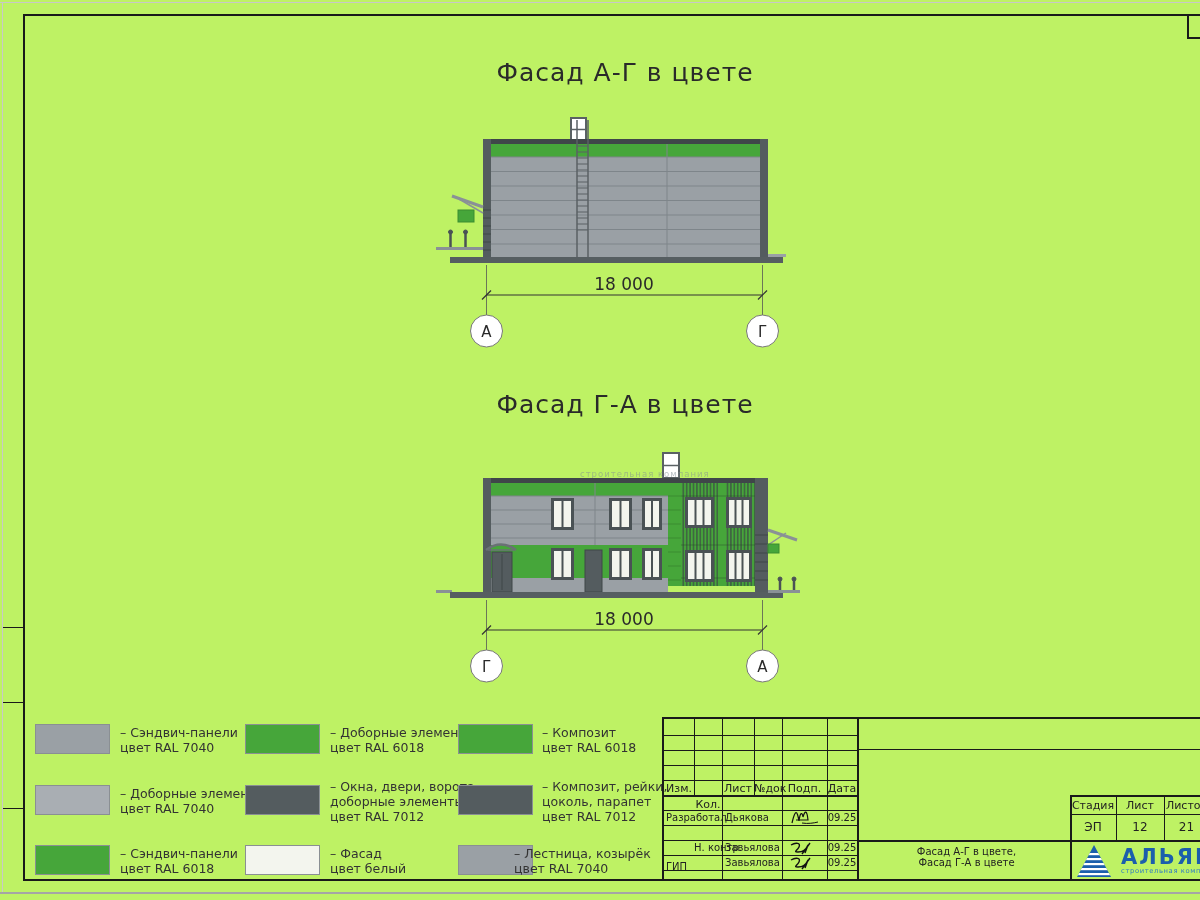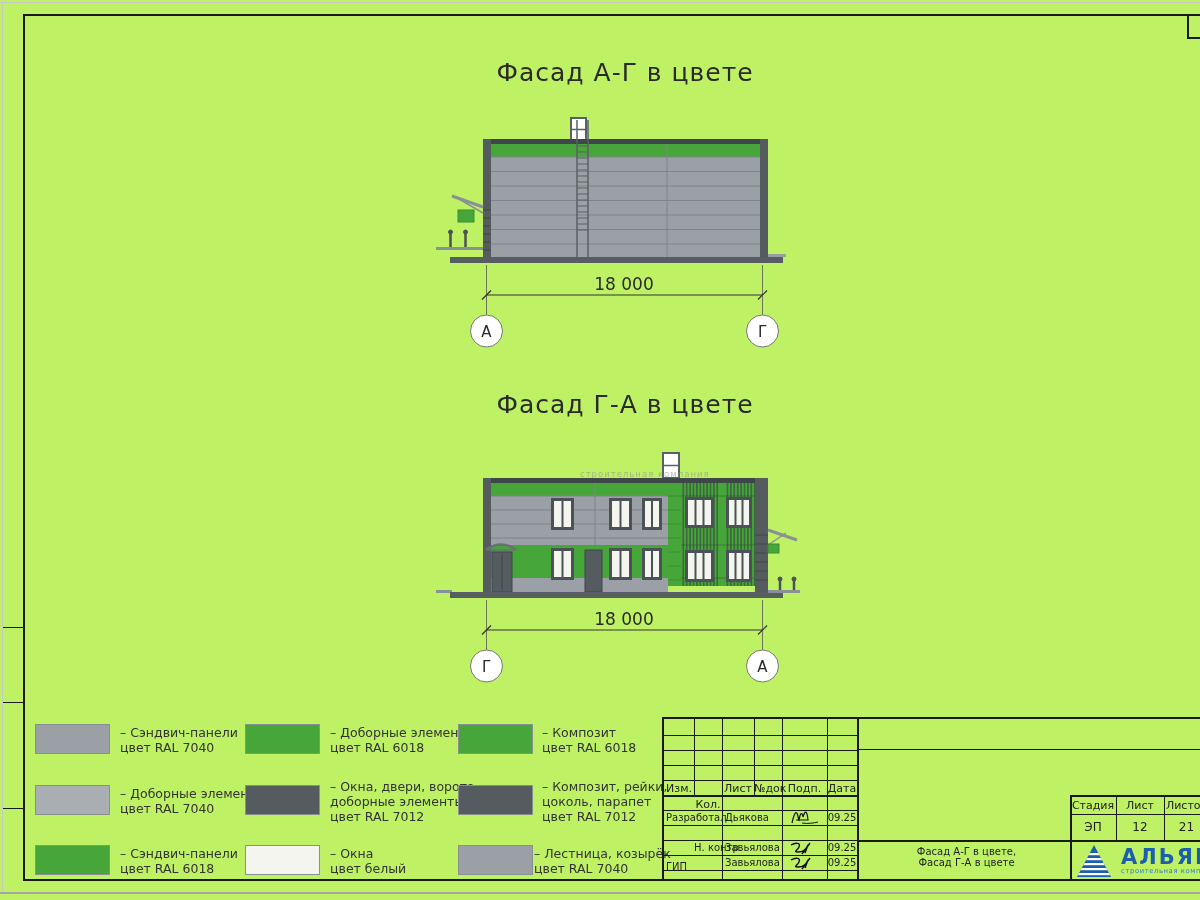--- a/index.html
+++ b/index.html
@@ -320,37 +320,37 @@
         <div>цвет RAL 6018</div>
     </div>
     <div class="legend-swatch" style="left: 245px; top: 785px; background-color: rgb(84, 92, 95);"></div>
     <div class="legend-label" style="left:330px;top:779px;">
       <div>– Окна, двери, ворота,</div>
         <div>доборные элементы</div>
         <div>цвет RAL 7012</div>
     </div>
     <div class="legend-swatch" style="left: 245px; top: 845px; background-color: rgb(243, 245, 238);"></div>
     <div class="legend-label" style="left:330px;top:846px;">
-      <div>– Окна</div>
+      <div>– Фасад</div>
         <div>цвет белый</div>
     </div>
 
     <div class="legend-swatch" style="left: 458px; top: 724px; background-color: rgb(70, 166, 58);"></div>
     <div class="legend-label" style="left:542px;top:725px;">
       <div>– Композит</div>
         <div>цвет RAL 6018</div>
     </div>
     <div class="legend-swatch" style="left: 458px; top: 785px; background-color: rgb(84, 92, 95);"></div>
     <div class="legend-label" style="left:542px;top:779px;">
       <div>– Композит, рейки,</div>
         <div>цоколь, парапет</div>
         <div>цвет RAL 7012</div>
     </div>
     <div class="legend-swatch" style="left: 458px; top: 845px; background-color: rgb(154, 160, 165);"></div>
-    <div class="legend-label" style="left:534px;top:846px;">
+    <div class="legend-label" style="left:514px;top:846px;">
       <div>– Лестница, козырёк</div>
         <div>цвет RAL 7040</div>
     </div>
   </div>
 
   <div class="abs" style="left:662px;top:717px;width:545px;height:163px;border-left:2px solid #1a1a1a;border-top:2px solid #1a1a1a;box-sizing:border-box;">
 
     <div class="vline" style="left:30px;top:0;height:76px;"></div>
     <div class="vline" style="left:58px;top:0;height:161px;"></div>
     <div class="vline" style="left:90px;top:0;height:76px;"></div>

